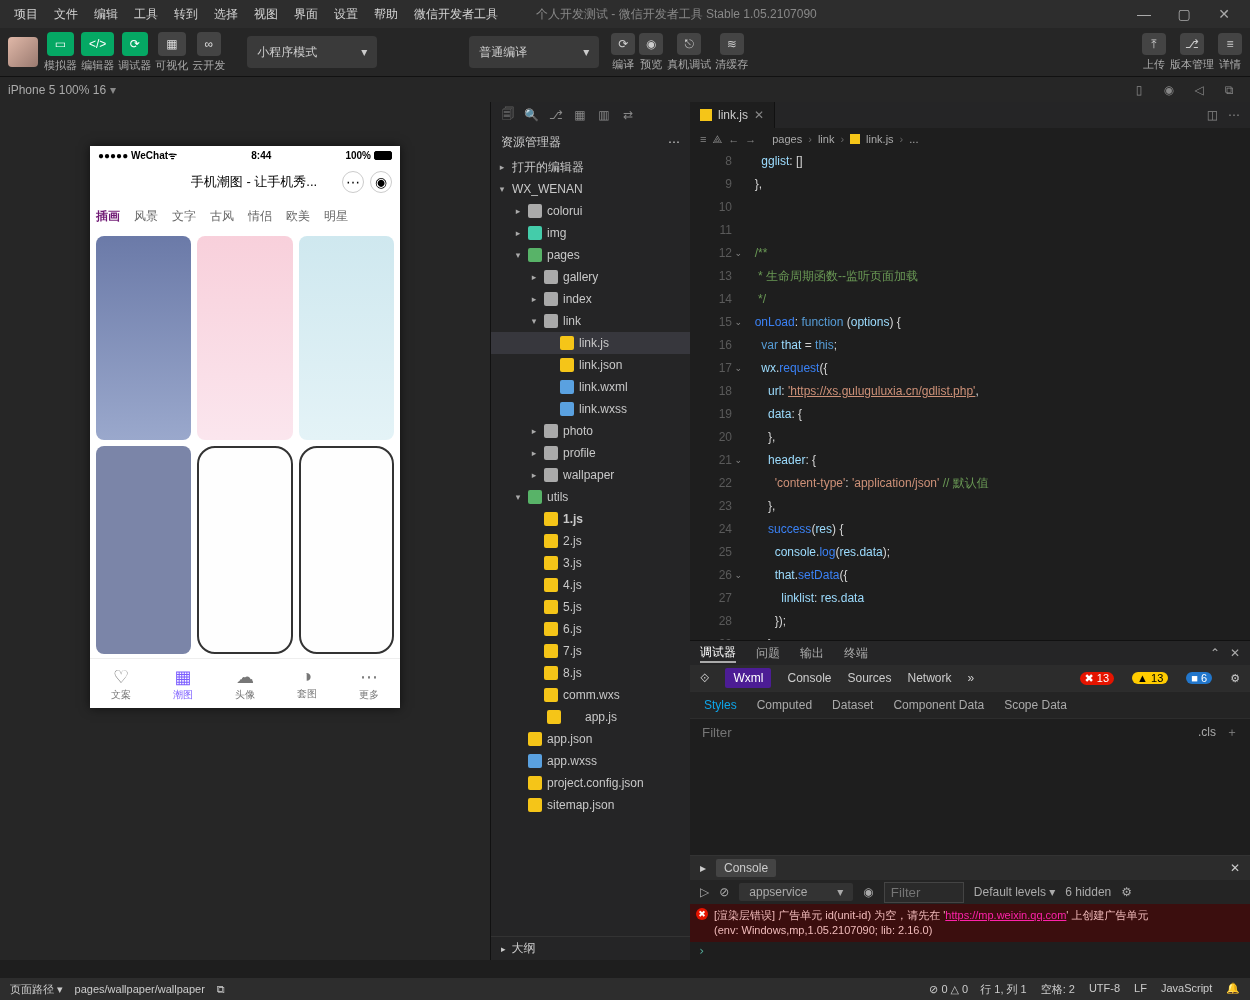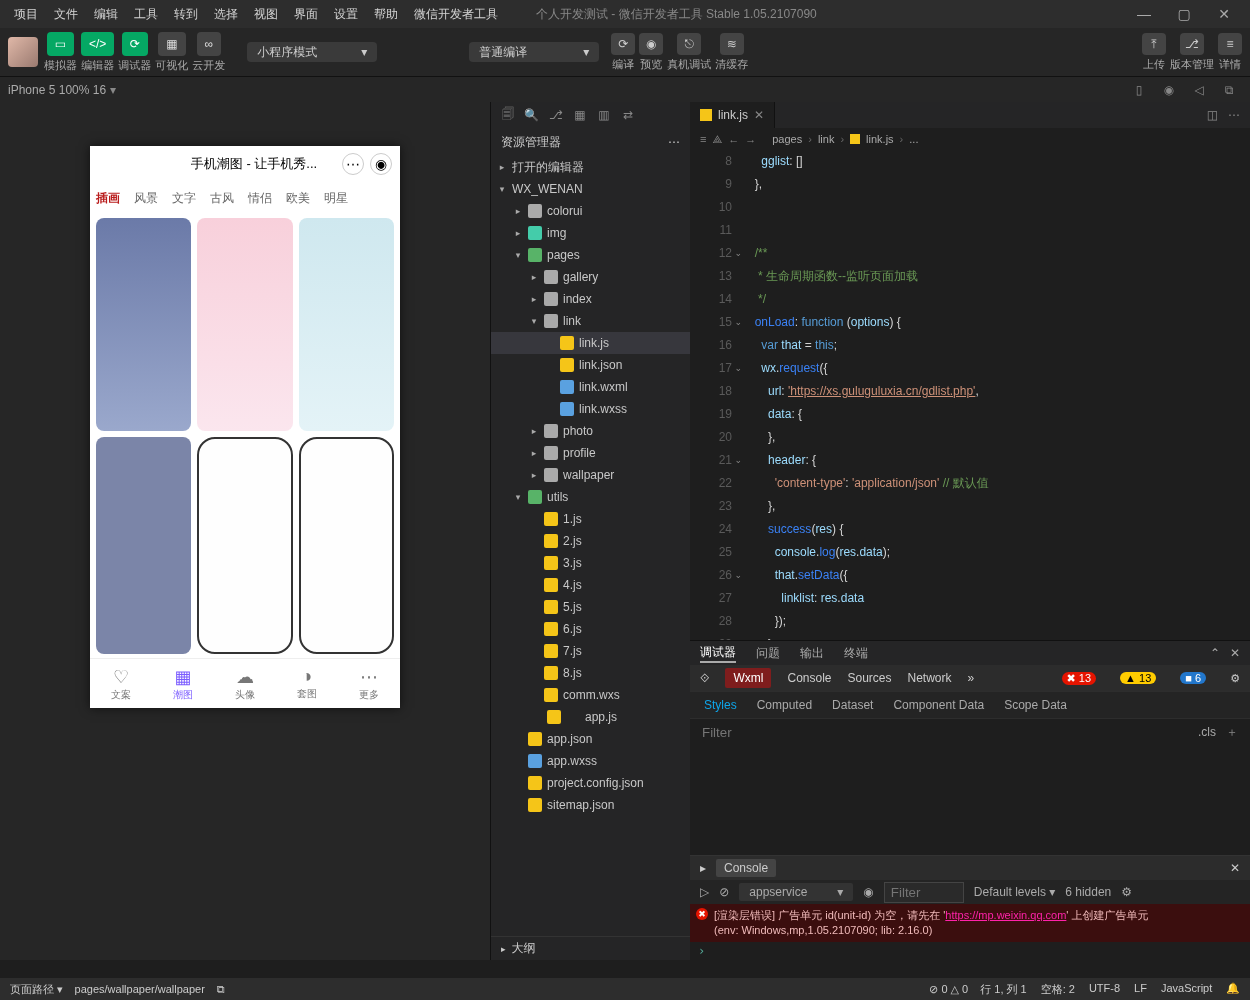--- a/index.html
+++ b/index.html
@@ -10,21 +10,21 @@
 .menubar .mi { padding: 4px 8px; color: #d4d4d4; cursor: pointer; }
 .menubar .title { margin-left: 30px; color: #888; }
 .winbtns { margin-left: auto; display: flex; }
 .winbtns span { width: 40px; text-align: center; color: #aaa; cursor: pointer; font-size: 14px; }
 
 
 .toolbar { height: 48px; background: #262626; display: flex; align-items: center; padding: 0 8px; gap: 6px; }
 .avatar { width: 30px; height: 30px; border-radius: 4px; background: linear-gradient(135deg,#e0b8a8,#9a7a70); }
 .tb-btn { height: 24px; padding: 0 8px; border-radius: 4px; display: flex; align-items: center; justify-content: center; background: #444; color: #ddd; cursor: pointer; font-size: 12px; }
 .tb-btn.g { background: #05a864; color: #fff; }
-.tb-drop { height: 20px; min-width: 130px; background: #3a3a3a; border-radius: 4px; display: flex; align-items: center; padding: 0 10px; justify-content: space-between; cursor: pointer; text-align: right; }
+.tb-drop { height: 32px; min-width: 130px; background: #3a3a3a; border-radius: 4px; display: flex; align-items: center; padding: 0 10px; justify-content: space-between; cursor: pointer; text-align: right; }
 .tb-col { display: flex; flex-direction: column; align-items: center; gap: 2px; }
 .tb-col .lbl { font-size: 11px; color: #aaa; }
 .tb-icon { width: 24px; height: 22px; border-radius: 4px; background: #444; display: flex; align-items: center; justify-content: center; cursor: pointer; }
 .tb-group { display: flex; gap: 4px; }
 
 
 .simbar { height: 26px; background: #262626; border-top: 1px solid #111; display: flex; align-items: center; padding: 0 8px; color: #aaa; gap: 4px; }
 .simbar .icon { width: 26px; text-align: center; color: #888; cursor: pointer; }
 
 
@@ -34,21 +34,21 @@
 .simpane { width: 490px; background: #262626; display: flex; flex-direction: column; align-items: center; padding-top: 44px; }
 .phone { width: 310px; height: 562px; background: #fff; box-shadow: 0 0 10px rgba(0,0,0,.6); color: #000; display: flex; flex-direction: column; }
 .ph-status { height: 18px; display: flex; align-items: center; padding: 0 8px; font-size: 10px; font-weight: bold; }
 .ph-status .clock { flex: 1; text-align: center; }
 .ph-status .batt { display: flex; align-items: center; gap: 3px; }
 .ph-head { height: 36px; display: flex; align-items: center; justify-content: center; font-size: 13px; position: relative; margin-left: 18px; }
 .ph-head .capsule { position: absolute; right: 8px; display: flex; gap: 6px; }
 .ph-head .cap { width: 22px; height: 22px; border-radius: 11px; border: 1px solid #ccc; display: flex; align-items: center; justify-content: center; font-size: 14px; }
 .ph-tabs { height: 32px; display: flex; align-items: center; padding: 0 6px; gap: 14px; font-size: 12px; }
 .ph-tabs span { color: #666; }
-.ph-tabs span.on { color: #b91c1c; font-weight: bold; }
+.ph-tabs span.on { color: #701a75; font-weight: bold; }
 .ph-grid { flex: 1; padding: 4px 6px; display: grid; grid-template-columns: repeat(3,1fr); gap: 6px; overflow: hidden; }
 .thumb { border-radius: 8px; }
 .ph-nav { height: 50px; border-top: 1px solid #eee; display: flex; }
 .ph-nav .ni { flex: 1; display: flex; flex-direction: column; align-items: center; justify-content: center; font-size: 10px; color: #777; }
 .ph-nav .ni.on { color: #7b5cff; }
 .ph-nav .nico { font-size: 18px; }
 
 
 .explorer { width: 200px; background: #252526; border-left: 1px solid #111; display: flex; flex-direction: column; }
 .exp-iconbar { height: 26px; display: flex; align-items: center; gap: 6px; padding: 0 8px; color: #888; }
@@ -91,22 +91,22 @@
 .c-var { color: #9cdcfe; }
 .c-url { color: #ce9178; text-decoration: underline; }
 
 
 .debug { height: 320px; border-top: 1px solid #111; background: #1e1e1e; display: flex; flex-direction: column; }
 .dbar1 { height: 24px; display: flex; align-items: center; padding: 0 10px; gap: 20px; color: #aaa; background: #252526; }
 .dbar1 .act { color: #fff; border-bottom: 2px solid #aaa; }
 .dbar1 .ctrl { margin-left: auto; display: flex; gap: 10px; }
 .dbar2 { height: 26px; display: flex; align-items: center; gap: 16px; padding: 0 10px; background: #2c2c2c; color: #ccc; }
 .dbar2 .dtab { cursor: pointer; }
-.dbar2 .dtab.on { background: #7f1d1d; padding: 3px 8px; border-radius: 2px; color: #fff; }
-.dbar2 .right { margin-left: auto; display: flex; gap: 24px; font-size: 11px; align-items: center; }
+.dbar2 .dtab.on { background: #4c1d95; padding: 3px 8px; border-radius: 2px; color: #fff; }
+.dbar2 .right { margin-left: auto; display: flex; gap: 18px; font-size: 11px; align-items: center; }
 .badge-e { background: #e51400; color: #fff; border-radius: 7px; padding: 0 5px; }
 .badge-w { background: #ffcc00; color: #000; border-radius: 7px; padding: 0 5px; }
 .badge-i { background: #2277cc; color: #fff; border-radius: 7px; padding: 0 5px; }
 .dcontent { flex: 1; background: #1e1e1e; }
 .styles-tabs { height: 28px; display: flex; align-items: center; gap: 20px; padding: 0 14px; border-top: 1px solid #2d2d2d; border-bottom: 1px solid #2d2d2d; background: #242424; }
 .styles-tabs span { cursor: pointer; color: #aaa; }
 .styles-tabs span.on { color: #0ea5e9; }
 .filterrow { height: 26px; display: flex; align-items: center; padding: 0 12px; color: #888; gap: 10px; }
 .filterrow .flt { flex: 1; background: transparent; border: none; color: #ccc; outline: none; }
 .filterrow .cls { color: #aaa; }
@@ -227,20 +227,28 @@
   <span class="icon">▯</span>
   <span class="icon">◉</span>
   <span class="icon">◁</span>
   <span class="icon">⧉</span>
 </div>
 
 <div class="main">
 
   <div class="simpane">
     <div class="phone">
+      <div class="ph-status">
+        <span><span>●●●●● WeChat</span><span>ᯤ</span></span>
+        <span class="clock">8:44</span>
+        <span class="batt">
+            <span>100%</span>
+            <span style="display:inline-block;width:18px;height:9px;border:1px solid #000;background:#000;border-radius:2px"></span>
+          </span>
+      </div>
       <div class="ph-head">
         <span>手机潮图 - 让手机秀...</span>
         <div class="capsule">
           <div class="cap">⋯</div>
           <div class="cap">◉</div>
         </div>
       </div>
       <div class="ph-tabs">
         <span class="on">插画</span>
         <span>风景</span>
@@ -368,21 +376,21 @@
         <div class="tn" style="padding-left: 38px;">
           <span class="arrow">▸</span>
           <span class="fi fold"></span>
           <span>wallpaper</span>
         </div>
         <div class="tn" style="padding-left: 22px;">
           <span class="arrow">▾</span>
           <span class="fi foldg"></span>
           <span>utils</span>
         </div>
-        <div class="tn" style="padding-left: 38px;">
+        <div class="tn" style="padding-left: 38px; font-weight: bold;">
           <span class="arrow"></span>
           <span class="fi js"></span>
           <span>1.js</span>
         </div>
         <div class="tn" style="padding-left: 38px;">
           <span class="arrow"></span>
           <span class="fi js"></span>
           <span>2.js</span>
         </div>
         <div class="tn" style="padding-left: 38px;">

